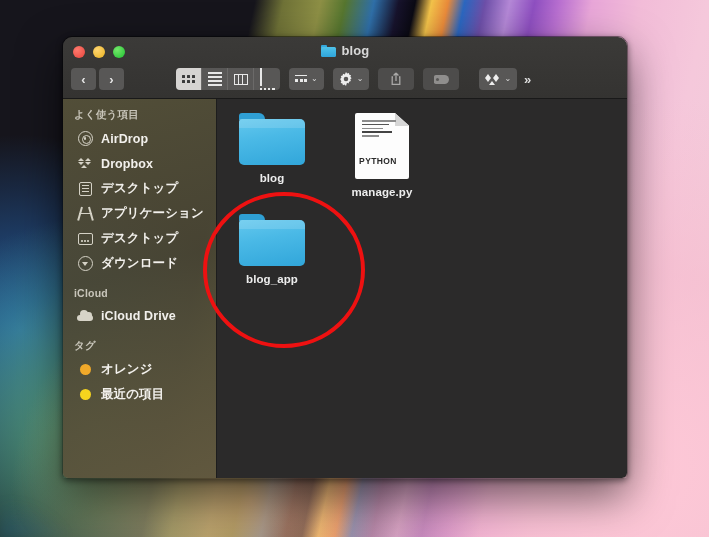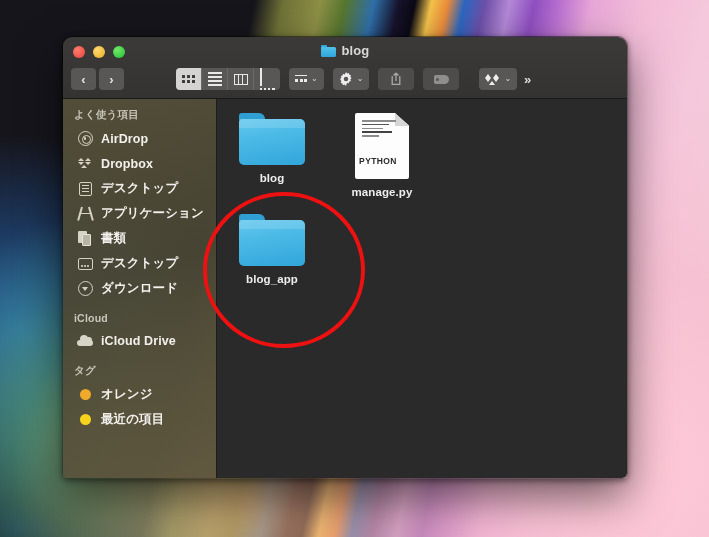--- a/index.html
+++ b/index.html
@@ -423,29 +423,20 @@
         <span class="sb-ico">
           <span class="i-app">
               <span class="l1"></span>
               <span class="l2"></span>
               <span class="cr"></span>
             </span>
         </span>
         <span class="sb-label">アプリケーション</span>
       </div>
 
-      <div class="sb-item">
-        <span class="sb-ico">
-          <span class="i-doc">
-              <span class="p1"></span>
-              <span class="p2"></span>
-            </span>
-        </span>
-        <span class="sb-label">書類</span>
-      </div>
 
       <div class="sb-item">
         <span class="sb-ico">
           <span class="i-desk">
               <i></i>
               <i></i>
               <i></i>
             </span>
         </span>
         <span class="sb-label">デスクトップ</span>

